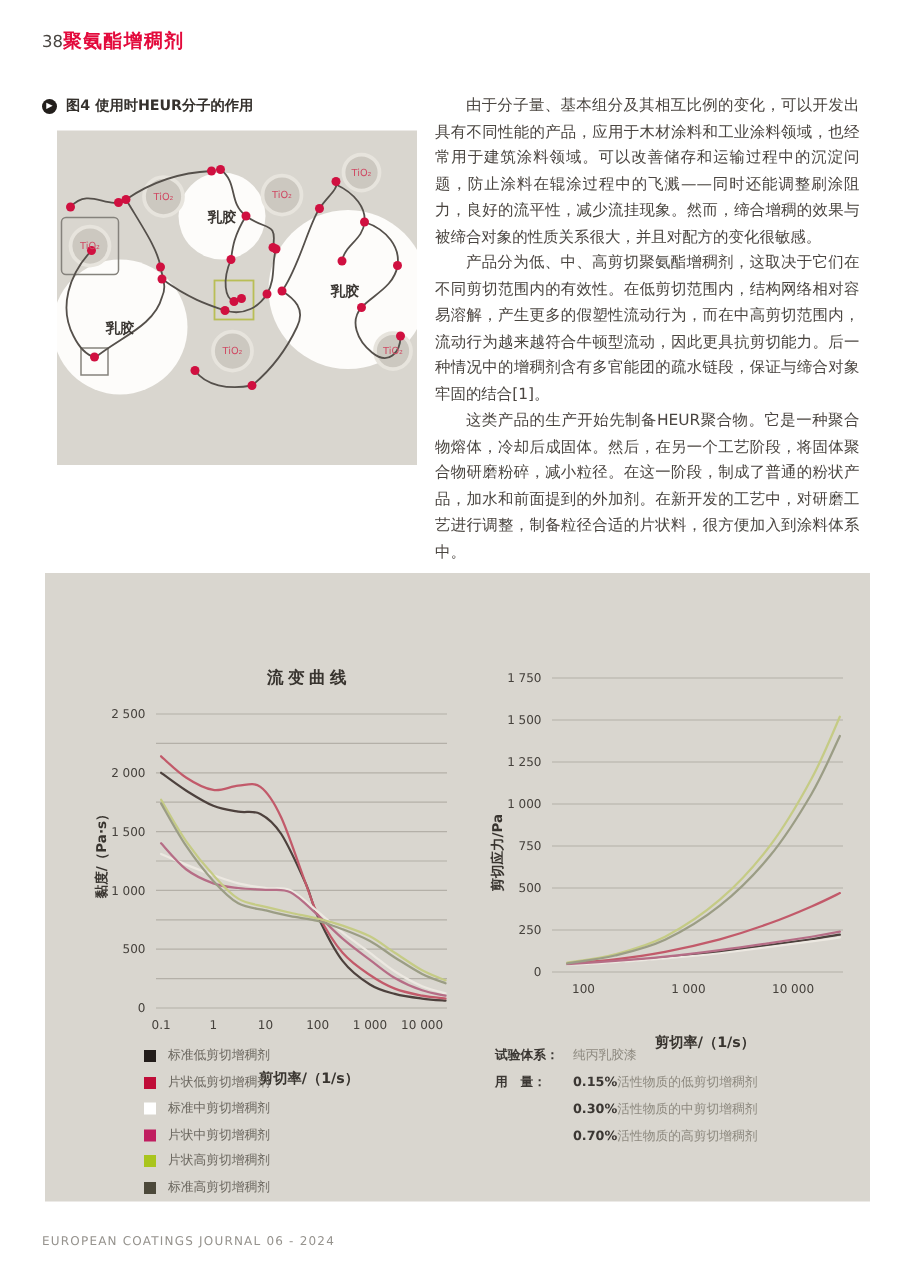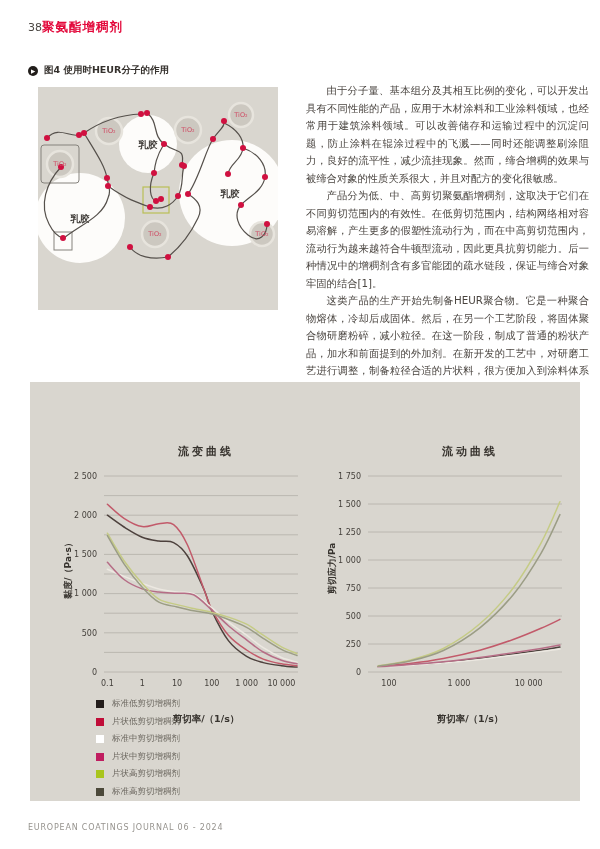--- a/index.html
+++ b/index.html
@@ -15,21 +15,21 @@
   .fig4-cap{position:absolute;left:28px;top:64px;display:flex;align-items:center;font-size:9.5px;font-weight:bold;color:#35312d;}
   .fmark{display:inline-flex;width:10px;height:10px;border-radius:50%;background:#221e1b;color:#fff;font-size:5.5px;align-items:center;justify-content:center;margin-right:6px;flex:0 0 auto;}
   .fig4-box{position:absolute;left:38px;top:87px;width:240px;height:223px;background:#d9d6cf;}
   .fig4-legend{position:absolute;left:9px;bottom:9px;}
   .f4row{display:flex;align-items:center;gap:6px;height:11px;margin-bottom:2px;font-size:7.5px;color:#4c4841;}
   .sym{flex:0 0 auto;display:inline-block;}
   .sym-circle{width:8px;height:8px;border-radius:50%;border:1.6px solid #96938b;box-sizing:border-box;}
   .sym-micelle{border-color:#bcc156;}
 
   
-  .article{position:absolute;left:306px;top:62px;width:283px;margin-top:20px;}
+  .article{position:absolute;left:290px;top:62px;width:283px;}
   .article p{margin:0;text-indent:2em;font-size:10.3px;line-height:17.5px;text-align:justify;color:#4a4540;}
 
   
   .fig5-cap{position:absolute;left:30px;top:350px;width:545px;font-size:10px;font-weight:bold;color:#35312d;}
   .fig5-box{position:absolute;left:30px;top:382px;width:550px;height:419px;background:#d9d6cf;}
   .chart{position:absolute;top:62px;width:250px;}
   .chart-left{left:28px;}
   .chart-right{left:292px;}
   .chart-title{text-align:center;padding-left:46px;font-size:11px;font-weight:bold;letter-spacing:3px;color:#38342f;height:24px;}
   .xlab{text-align:center;padding-left:46px;font-size:9.5px;font-weight:bold;color:#38342f;margin-top:1px;}
@@ -180,21 +180,20 @@
           <path d="M49.4 47.2 C52.1 49.2 60.2 55.3 66.0 59.0 C71.8 62.6 78.4 66.8 84.2 69.2 C90.0 71.5 95.5 72.2 100.8 73.1 C106.0 74.0 110.8 72.2 115.6 74.6 C120.4 77.1 124.4 80.1 129.5 88.0 C134.5 95.8 142.0 112.5 146.1 121.7 C150.1 130.8 149.7 134.4 153.8 142.8 C157.8 151.3 164.6 165.1 170.4 172.6 C176.2 180.2 182.8 184.7 188.6 188.3 C194.4 192.0 199.4 193.0 205.2 194.6 C211.0 196.2 217.8 197.0 223.4 197.7 C229.0 198.5 236.4 198.9 239.0 199.1" fill="none" stroke="#4d413d" stroke-width="1.5" stroke-linecap="round"></path>
           <path d="M49.4 36.2 C52.1 38.6 60.2 46.6 66.0 50.3 C71.8 54.1 78.4 57.7 84.2 58.6 C90.0 59.5 95.5 56.2 100.8 55.8 C106.0 55.5 110.8 53.1 115.6 56.6 C120.4 60.1 124.4 66.1 129.5 77.0 C134.5 87.8 142.0 111.0 146.1 121.7 C150.1 132.4 149.7 133.7 153.8 141.3 C157.8 148.9 164.6 160.4 170.4 167.2 C176.2 173.9 182.8 178.1 188.6 182.0 C194.4 186.0 199.4 188.8 205.2 191.1 C211.0 193.4 217.8 194.7 223.4 195.8 C229.0 196.9 236.4 197.4 239.0 197.7" fill="none" stroke="#c25a6a" stroke-width="1.5" stroke-linecap="round"></path>
           <path d="M49.4 101.3 C52.1 102.5 60.2 106.0 66.0 108.4 C71.8 110.7 78.4 113.3 84.2 115.4 C90.0 117.5 95.0 119.5 100.8 120.9 C106.6 122.3 113.2 123.2 119.0 124.0 C124.8 124.8 129.8 123.0 135.6 125.6 C141.4 128.2 148.0 135.0 153.8 139.7 C159.6 144.4 164.6 149.3 170.4 153.8 C176.2 158.4 182.8 162.8 188.6 167.2 C194.4 171.5 199.4 176.0 205.2 179.7 C211.0 183.4 217.8 187.1 223.4 189.5 C229.0 191.9 236.4 193.4 239.0 194.2" fill="none" stroke="#ece8e1" stroke-width="1.5" stroke-linecap="round"></path>
           <path d="M49.4 94.2 C52.1 97.1 60.2 107.0 66.0 111.5 C71.8 115.9 78.4 118.8 84.2 120.9 C90.0 123.0 95.0 123.3 100.8 124.0 C106.6 124.8 113.2 124.8 119.0 125.2 C124.8 125.7 129.8 124.0 135.6 126.8 C141.4 129.6 148.0 136.9 153.8 142.1 C159.6 147.2 164.6 152.8 170.4 157.7 C176.2 162.7 182.8 167.5 188.6 171.9 C194.4 176.2 199.4 180.6 205.2 184.0 C211.0 187.4 217.8 190.3 223.4 192.2 C229.0 194.2 236.4 195.2 239.0 195.8" fill="none" stroke="#b66d86" stroke-width="1.5" stroke-linecap="round"></path>
           <path d="M49.4 65.2 C52.1 69.8 60.2 84.3 66.0 92.7 C71.8 101.0 78.4 109.0 84.2 115.4 C90.0 121.8 95.0 127.6 100.8 131.1 C106.6 134.6 113.2 135.0 119.0 136.6 C124.8 138.1 129.8 139.2 135.6 140.5 C141.4 141.8 148.0 143.0 153.8 144.4 C159.6 145.9 164.6 147.2 170.4 149.1 C176.2 151.1 182.8 153.2 188.6 156.2 C194.4 159.2 199.4 163.4 205.2 167.2 C211.0 170.9 217.8 175.8 223.4 178.9 C229.0 182.0 236.4 184.5 239.0 185.6" fill="none" stroke="#c5cb85" stroke-width="1.5" stroke-linecap="round"></path>
           <path d="M49.4 67.6 C52.1 72.3 60.2 87.2 66.0 95.8 C71.8 104.4 78.4 112.9 84.2 119.3 C90.0 125.7 95.0 131.0 100.8 134.2 C106.6 137.5 113.2 137.5 119.0 138.9 C124.8 140.4 129.8 141.7 135.6 142.8 C141.4 144.0 148.0 144.5 153.8 146.0 C159.6 147.4 164.6 149.3 170.4 151.5 C176.2 153.7 182.8 156.2 188.6 159.3 C194.4 162.4 199.4 166.6 205.2 170.3 C211.0 173.9 217.8 178.4 223.4 181.3 C229.0 184.1 236.4 186.5 239.0 187.5" fill="none" stroke="#9b9d85" stroke-width="1.5" stroke-linecap="round"></path>
         </svg>
       <div class="xlab">剪切率/（1/s）</div>
     </div>
     <div class="chart chart-right">
-      <div class="chart-title">流动曲线</div>
       <div class="ylab">剪切应力/Pa</div>
       <svg id="chart1" viewBox="0 0 250 240" width="250" height="240">
           <line x1="46" x2="240" y1="204.0" y2="204.0" stroke="#b4b0a8" stroke-width="0.8"></line>
           <line x1="46" x2="240" y1="176.0" y2="176.0" stroke="#b4b0a8" stroke-width="0.8"></line>
           <line x1="46" x2="240" y1="148.0" y2="148.0" stroke="#b4b0a8" stroke-width="0.8"></line>
           <line x1="46" x2="240" y1="120.0" y2="120.0" stroke="#b4b0a8" stroke-width="0.8"></line>
           <line x1="46" x2="240" y1="92.0" y2="92.0" stroke="#b4b0a8" stroke-width="0.8"></line>
           <line x1="46" x2="240" y1="64.0" y2="64.0" stroke="#b4b0a8" stroke-width="0.8"></line>
           <line x1="46" x2="240" y1="36.0" y2="36.0" stroke="#b4b0a8" stroke-width="0.8"></line>
           <line x1="46" x2="240" y1="8.0" y2="8.0" stroke="#b4b0a8" stroke-width="0.8"></line>
@@ -239,17 +238,31 @@
         <div class="l5row">
           <span class="sw" style="background: rgb(169, 197, 29);"></span>
           <span>片状高剪切增稠剂</span>
         </div>
         <div class="l5row">
           <span class="sw" style="background: rgb(76, 73, 58);"></span>
           <span>标准高剪切增稠剂</span>
         </div>
       </div>
 
+    <div class="fig5-info">
+      <div class="info-row">
+        <span class="info-label">试验体系：</span>
+        <span class="muted">纯丙乳胶漆</span>
+      </div>
+      <div class="info-row">
+        <span class="info-label">用　量：</span>
+        <div>
+          <div class="dline"><b>0.15%</b><span class="muted">活性物质的低剪切增稠剂</span></div>
+          <div class="dline"><b>0.30%</b><span class="muted">活性物质的中剪切增稠剂</span></div>
+          <div class="dline"><b>0.70%</b><span class="muted">活性物质的高剪切增稠剂</span></div>
+        </div>
+      </div>
+    </div>
   </div>
 
   <div class="footer">EUROPEAN COATINGS JOURNAL 06 - 2024</div>
 
 </div>
 
 </body></html>

